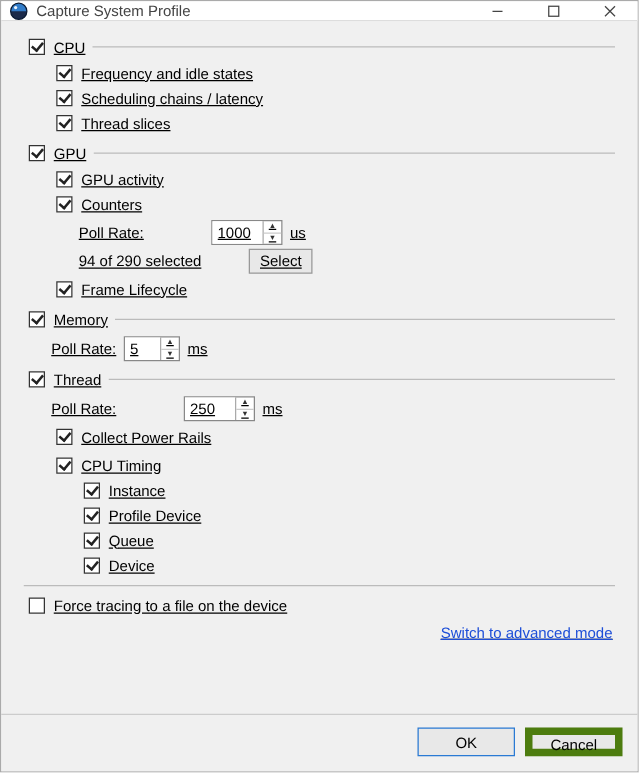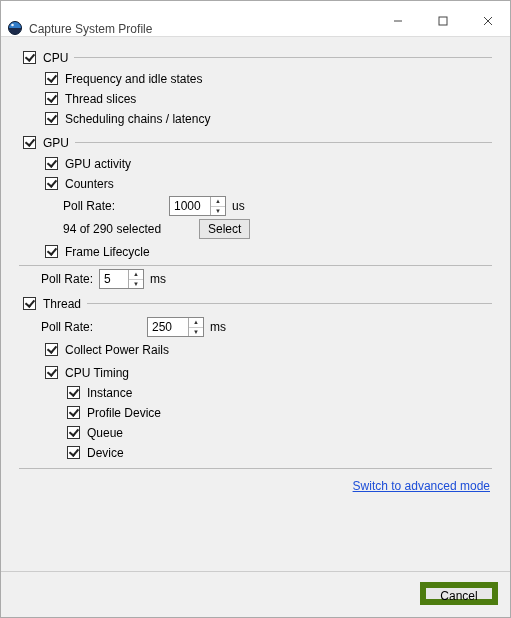--- a/index.html
+++ b/index.html
@@ -15,24 +15,24 @@
   }
   .window {
     width: 511px;
     height: 618px;
     border: 1px solid #aaa;
     background: #f0f0f0;
     display: flex;
     flex-direction: column;
   }
   .titlebar {
-    height: 36px;
+    height: 16px;
     background: #fff;
     display: flex;
-    align-items: flex-end;
+    align-items: center;
     border-bottom: 1px solid #ddd;
   }
   .titlebar .app-icon {
     width: 16px; height: 16px;
     margin: 0 6px;
     display: inline-block;
   }
   .titlebar .title {
     flex: 1;
     color: #444;
@@ -44,20 +44,21 @@
     display: flex;
     align-items: center;
     justify-content: center;
     color: #555;
   }
   .content {
     flex: 1;
     padding: 10px 18px 4px 18px;
     overflow: auto;
     background: #f0f0f0;
+    text-decoration: underline;
   }
   .checkbox-row {
     display: flex;
     align-items: center;
     gap: 4px;
     margin: 1px 0;
   }
   input[type=checkbox] {
     appearance: none;
     width: 13px;
@@ -210,25 +211,25 @@
           </label>
         <div class="line"></div>
       </div>
       <div class="indent1">
         <label class="checkbox-row">
             <input type="checkbox" checked="" style="">
             <span>Frequency and idle states</span>
           </label>
         <label class="checkbox-row">
             <input type="checkbox" checked="" style="">
+            <span>Scheduling chains / latency</span>
+          </label>
+        <label class="checkbox-row">
+            <input type="checkbox" checked="" style="">
             <span>Thread slices</span>
-          </label>
-        <label class="checkbox-row">
-            <input type="checkbox" checked="" style="">
-            <span>Scheduling chains / latency</span>
           </label>
       </div>
     </div>
 
     <div class="section">
       <div class="section-head">
         <label class="checkbox-row">
             <input type="checkbox" checked="" style="">
             <span>GPU</span>
           </label>
@@ -262,20 +263,24 @@
         </div>
         <label class="checkbox-row">
             <input type="checkbox" checked="" style="">
             <span>Frame Lifecycle</span>
           </label>
       </div>
     </div>
 
     <div class="section">
       <div class="section-head">
+        <label class="checkbox-row">
+            <input type="checkbox" checked="" style="">
+            <span>Memory</span>
+          </label>
         <div class="line"></div>
       </div>
       <div class="indent1">
         <div class="form-row">
           <span>Poll Rate:</span>
           <span class="spinner">
             <input type="text" style="width: 28px;" value="5">
             <span class="arrows">
                 <div>▲</div>
                 <div>▼</div>
@@ -335,22 +340,27 @@
           <label class="checkbox-row">
               <input type="checkbox" checked="" style="">
               <span>Device</span>
             </label>
         </div>
       </div>
     </div>
 
     <div style="height:1px;background:#bbb;margin:6px 0"></div>
 
+    <label class="checkbox-row">
+        <input type="checkbox" style="">
+        <span>Force tracing to a file on the device</span>
+      </label>
 
     <div class="footer-link-row">
       <span class="link">Switch to advanced mode</span>
     </div>
   </div>
 
   <div class="button-bar">
+    <button class="dlg-btn primary">OK</button>
     <button class="dlg-btn">Cancel</button>
   </div>
 </div>
 
 </body></html>

